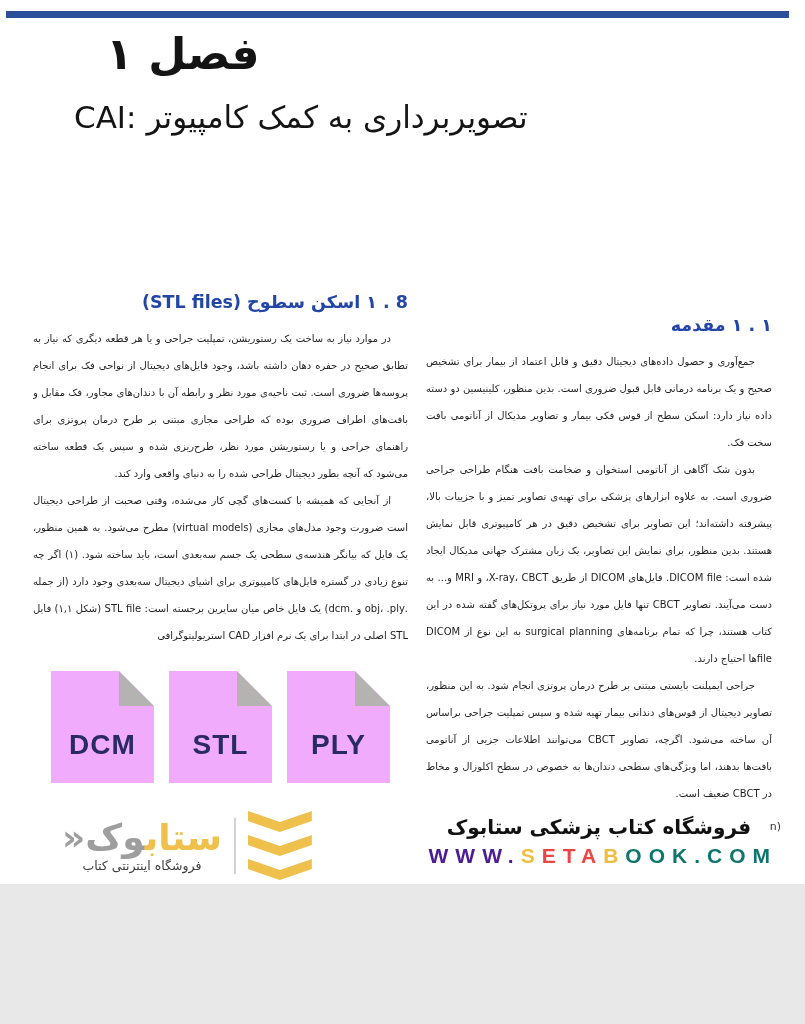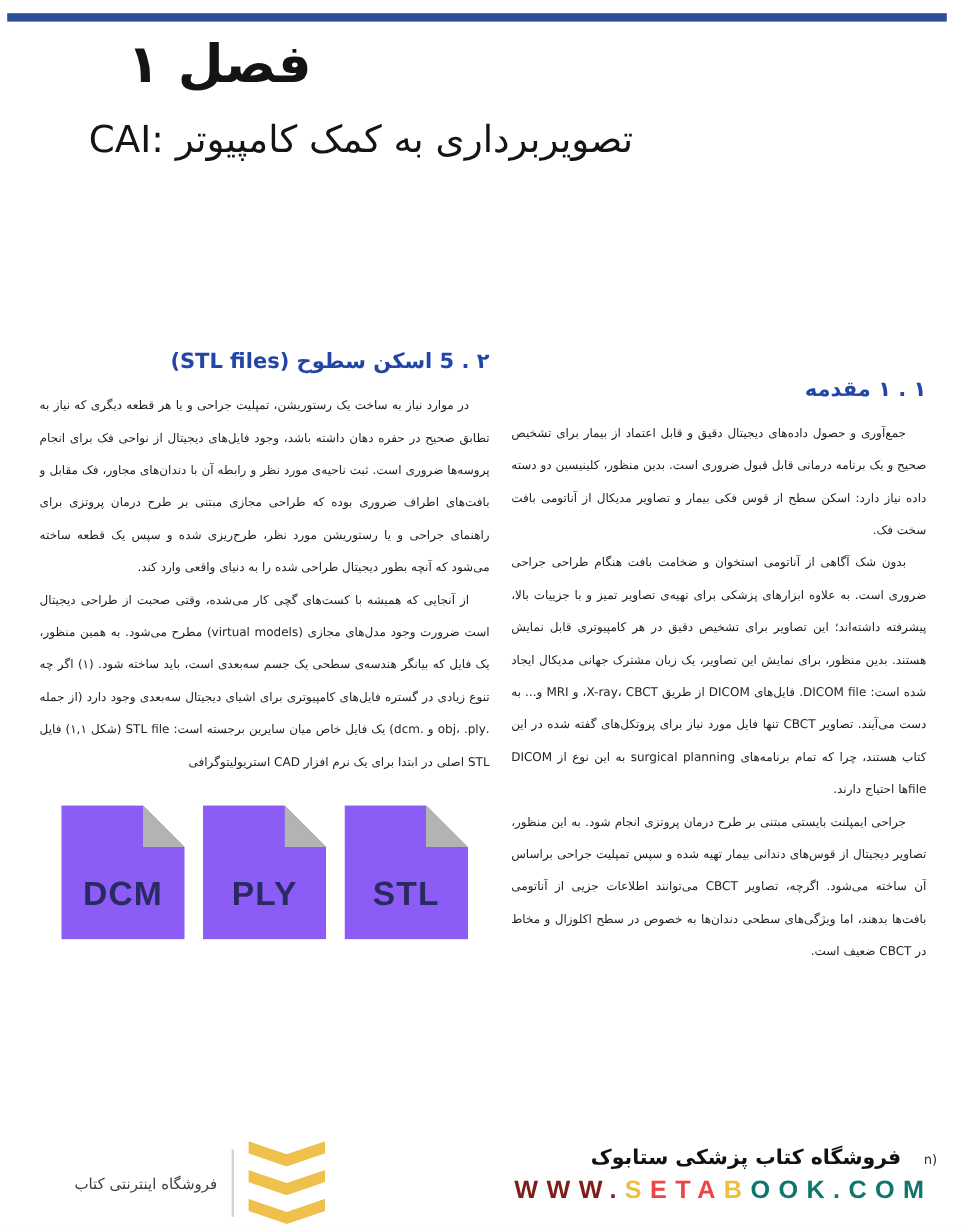--- a/index.html
+++ b/index.html
@@ -1,16 +1,16 @@
 <!DOCTYPE html>
 <html><head>
 <meta charset="utf-8">
 <style>
   html,body{margin:0;padding:0;background:#e8e8e8;}
-  .page{position:relative;width:805px;height:1024px;background:#ffffff;overflow:hidden;
+  .page{position:relative;width:805px;height:884px;background:#ffffff;overflow:hidden;
         font-family:"DejaVu Sans",sans-serif;margin:0 auto;}
   .top-bar{position:absolute;top:11px;left:6px;right:16px;height:7px;background:#2b4f9b;}
   .chapter-title{position:absolute;top:28px;left:106px;font-size:44px;font-weight:bold;
         color:#141414;direction:rtl;}
   .page-subtitle{position:absolute;top:99px;left:74px;display:flex;gap:10px;align-items:baseline;
         font-size:31px;font-weight:normal;color:#141414;}
   .page-subtitle .latin{direction:ltr;}
   .page-subtitle .persian{direction:rtl;}
 
   .content{position:absolute;top:292px;left:33px;right:33px;height:656px;
@@ -18,33 +18,33 @@
   .col{overflow:hidden;}
   .col-intro{width:346px;flex:0 0 auto;margin-top:23px;}
   .col-surface{flex:1 1 auto;}
   .col-heading{color:#2345a6;font-weight:bold;font-size:17.5px;direction:rtl;text-align:right;
         margin:0 0 13px 0;}
   .paragraphs p{direction:rtl;text-align:justify;font-size:10px;line-height:27px;color:#1f1f1f;
         margin:0;text-indent:17px;}
 
   .figure{margin-top:22px;position:relative;padding:0 6px;}
   .icons-row{display:flex;gap:15px;justify-content:center;margin-bottom:16px;}
-  .file-icon{position:relative;width:103px;height:112px;background:#8b5cf6;
+  .file-icon{position:relative;width:103px;height:112px;background:#f0abfc;
         clip-path:polygon(0 0, calc(100% - 35px) 0, 100% 35px, 100% 100%, 0 100%);}
   .file-icon .fold{position:absolute;top:0;right:0;width:35px;height:35px;background:#b4b3b1;
         clip-path:polygon(0 0, 100% 100%, 0 100%);}
   .file-label{position:absolute;bottom:22px;left:0;width:100%;text-align:center;
         font-family:"Liberation Sans",sans-serif;font-size:28px;font-weight:bold;
         color:#2a2a63;letter-spacing:1px;}
 
   .footer{position:absolute;left:0;right:0;bottom:0;height:76px;background:#ffffff;z-index:10;}
   .stray-mark{position:absolute;right:24px;top:12px;font-size:11px;color:#333;}
   .footer-right{position:absolute;right:28px;top:7px;display:flex;flex-direction:column;
         align-items:flex-end;}
-  .store-line{direction:rtl;font-size:17px;font-weight:bold;color:#111;margin:0 26px 5px 0;}
+  .store-line{direction:rtl;font-size:20px;font-weight:bold;color:#111;margin:0 26px 5px 0;}
   .site-url{font-family:"Liberation Sans",sans-serif;font-size:21px;font-weight:bold;
         letter-spacing:7px;color:#161616;white-space:nowrap;}
   .footer-logo{position:absolute;left:62px;top:3px;display:flex;align-items:center;gap:12px;}
   .wordmark-block{display:flex;flex-direction:column;align-items:center;}
   .wordmark{direction:rtl;font-size:36px;font-weight:bold;line-height:1.1;white-space:nowrap;}
   .wm-yellow{color:#EFC04B;}
   .wm-gray{color:#9e9e9e;}
   .logo-tagline{direction:rtl;font-size:12.5px;color:#404040;margin-top:1px;}
   .logo-divider{width:2px;height:56px;background:#d2d2d2;}
   .chevrons{display:flex;flex-direction:column;gap:3px;}
@@ -70,57 +70,60 @@
     <div class="col col-intro">
       <h2 class="col-heading">۱ . ۱ مقدمه</h2>
       <div class="paragraphs">
           <p>جمع‌آوری و حصول داده‌های دیجیتال دقیق و قابل اعتماد از بیمار برای تشخیص صحیح و یک برنامه درمانی قابل قبول ضروری است. بدین منظور، کلینیسین دو دسته داده نیاز دارد: اسکن سطح از قوس فکی بیمار و تصاویر مدیکال از آناتومی بافت سخت فک.</p>
           <p>بدون شک آگاهی از آناتومی استخوان و ضخامت بافت هنگام طراحی جراحی ضروری است. به علاوه ابزارهای پزشکی برای تهیه‌ی تصاویر تمیز و با جزییات بالا، پیشرفته داشته‌اند؛ این تصاویر برای تشخیص دقیق در هر کامپیوتری قابل نمایش هستند. بدین منظور، برای نمایش این تصاویر، یک زبان مشترک جهانی مدیکال ایجاد شده است: DICOM file. فایل‌های DICOM از طریق X-ray، CBCT، و MRI و... به دست می‌آیند. تصاویر CBCT تنها فایل مورد نیاز برای پروتکل‌های گفته شده در این کتاب هستند، چرا که تمام برنامه‌های surgical planning به این نوع از DICOM fileها احتیاج دارند.</p>
           <p>جراحی ایمپلنت بایستی مبتنی بر طرح درمان پروتزی انجام شود. به این منظور، تصاویر دیجیتال از قوس‌های دندانی بیمار تهیه شده و سپس تمپلیت جراحی براساس آن ساخته می‌شود. اگرچه، تصاویر CBCT می‌توانند اطلاعات جزیی از آناتومی بافت‌ها بدهند، اما ویژگی‌های سطحی دندان‌ها به خصوص در سطح اکلوزال و مخاط در CBCT ضعیف است.</p>
         </div>
     </div>
 
     <div class="col col-surface">
-      <h2 class="col-heading">۲ . 5 اسکن سطوح (STL files)</h2>
+      <h2 class="col-heading">8 . ۱ اسکن سطوح (STL files)</h2>
       <div class="paragraphs">
           <p>در موارد نیاز به ساخت یک رستوریشن، تمپلیت جراحی و یا هر قطعه دیگری که نیاز به تطابق صحیح در حفره دهان داشته باشد، وجود فایل‌های دیجیتال از نواحی فک برای انجام پروسه‌ها ضروری است. ثبت ناحیه‌ی مورد نظر و رابطه آن با دندان‌های مجاور، فک مقابل و بافت‌های اطراف ضروری بوده که طراحی مجازی مبتنی بر طرح درمان پروتزی برای راهنمای جراحی و یا رستوریشن مورد نظر، طرح‌ریزی شده و سپس یک قطعه ساخته می‌شود که آنچه بطور دیجیتال طراحی شده را به دنیای واقعی وارد کند.</p>
           <p>از آنجایی که همیشه با کست‌های گچی کار می‌شده، وقتی صحبت از طراحی دیجیتال است ضرورت وجود مدل‌های مجازی (virtual models) مطرح می‌شود. به همین منظور، یک فایل که بیانگر هندسه‌ی سطحی یک جسم سه‌بعدی است، باید ساخته شود. (۱) اگر چه تنوع زیادی در گستره فایل‌های کامپیوتری برای اشیای دیجیتال سه‌بعدی وجود دارد (از جمله .obj، .ply و .dcm) یک فایل خاص میان سایرین برجسته است: STL file (شکل ۱,۱) فایل STL اصلی در ابتدا برای یک نرم افزار CAD استریولیتوگرافی</p>
         </div>
 
       <div class="figure">
         <div class="icons-row">
           <div class="file-icon">
             <div class="fold"></div>
             <div class="file-label">DCM</div>
           </div>
           <div class="file-icon">
             <div class="fold"></div>
-            <div class="file-label">PLY</div>
+            <div class="file-label">STL</div>
           </div>
           <div class="file-icon">
             <div class="fold"></div>
-            <div class="file-label">STL</div>
+            <div class="file-label">PLY</div>
           </div>
         </div>
 
       </div>
     </div>
 
   </div>
 
   <div class="footer">
     <div class="stray-mark">n)</div>
 
     <div class="footer-right">
       <div class="store-line">فروشگاه کتاب پزشکی ستابوک</div>
-      <div class="site-url"><span style="color: #7f1d1d; text-align: right;">WWW.</span><span style="color: rgb(239, 190, 63);">S</span><span style="color: #ef4444;">ETA</span><span style="color: rgb(239, 190, 63);">B</span><span style="color: #0f766e;">OOK.COM</span></div>
+      <div class="site-url"><span style="color: #4c1d95; text-align: right;">WWW.</span><span style="color: rgb(239, 190, 63);">S</span><span style="color: #ef4444;">ETA</span><span style="color: rgb(239, 190, 63);">B</span><span style="color: #0f766e;">OOK.COM</span></div>
     </div>
 
     <div class="footer-logo">
       <div class="wordmark-block">
+        <div class="wordmark">
+          <span class="wm-yellow">ستاب</span><span class="wm-gray">وک</span><span class="wm-gray">«</span>
+        </div>
         <div class="logo-tagline">فروشگاه اینترنتی کتاب</div>
       </div>
       <div class="logo-divider"></div>
       <div class="chevrons">
         <div class="chev"></div>
         <div class="chev"></div>
         <div class="chev"></div>
       </div>
     </div>
   </div>

